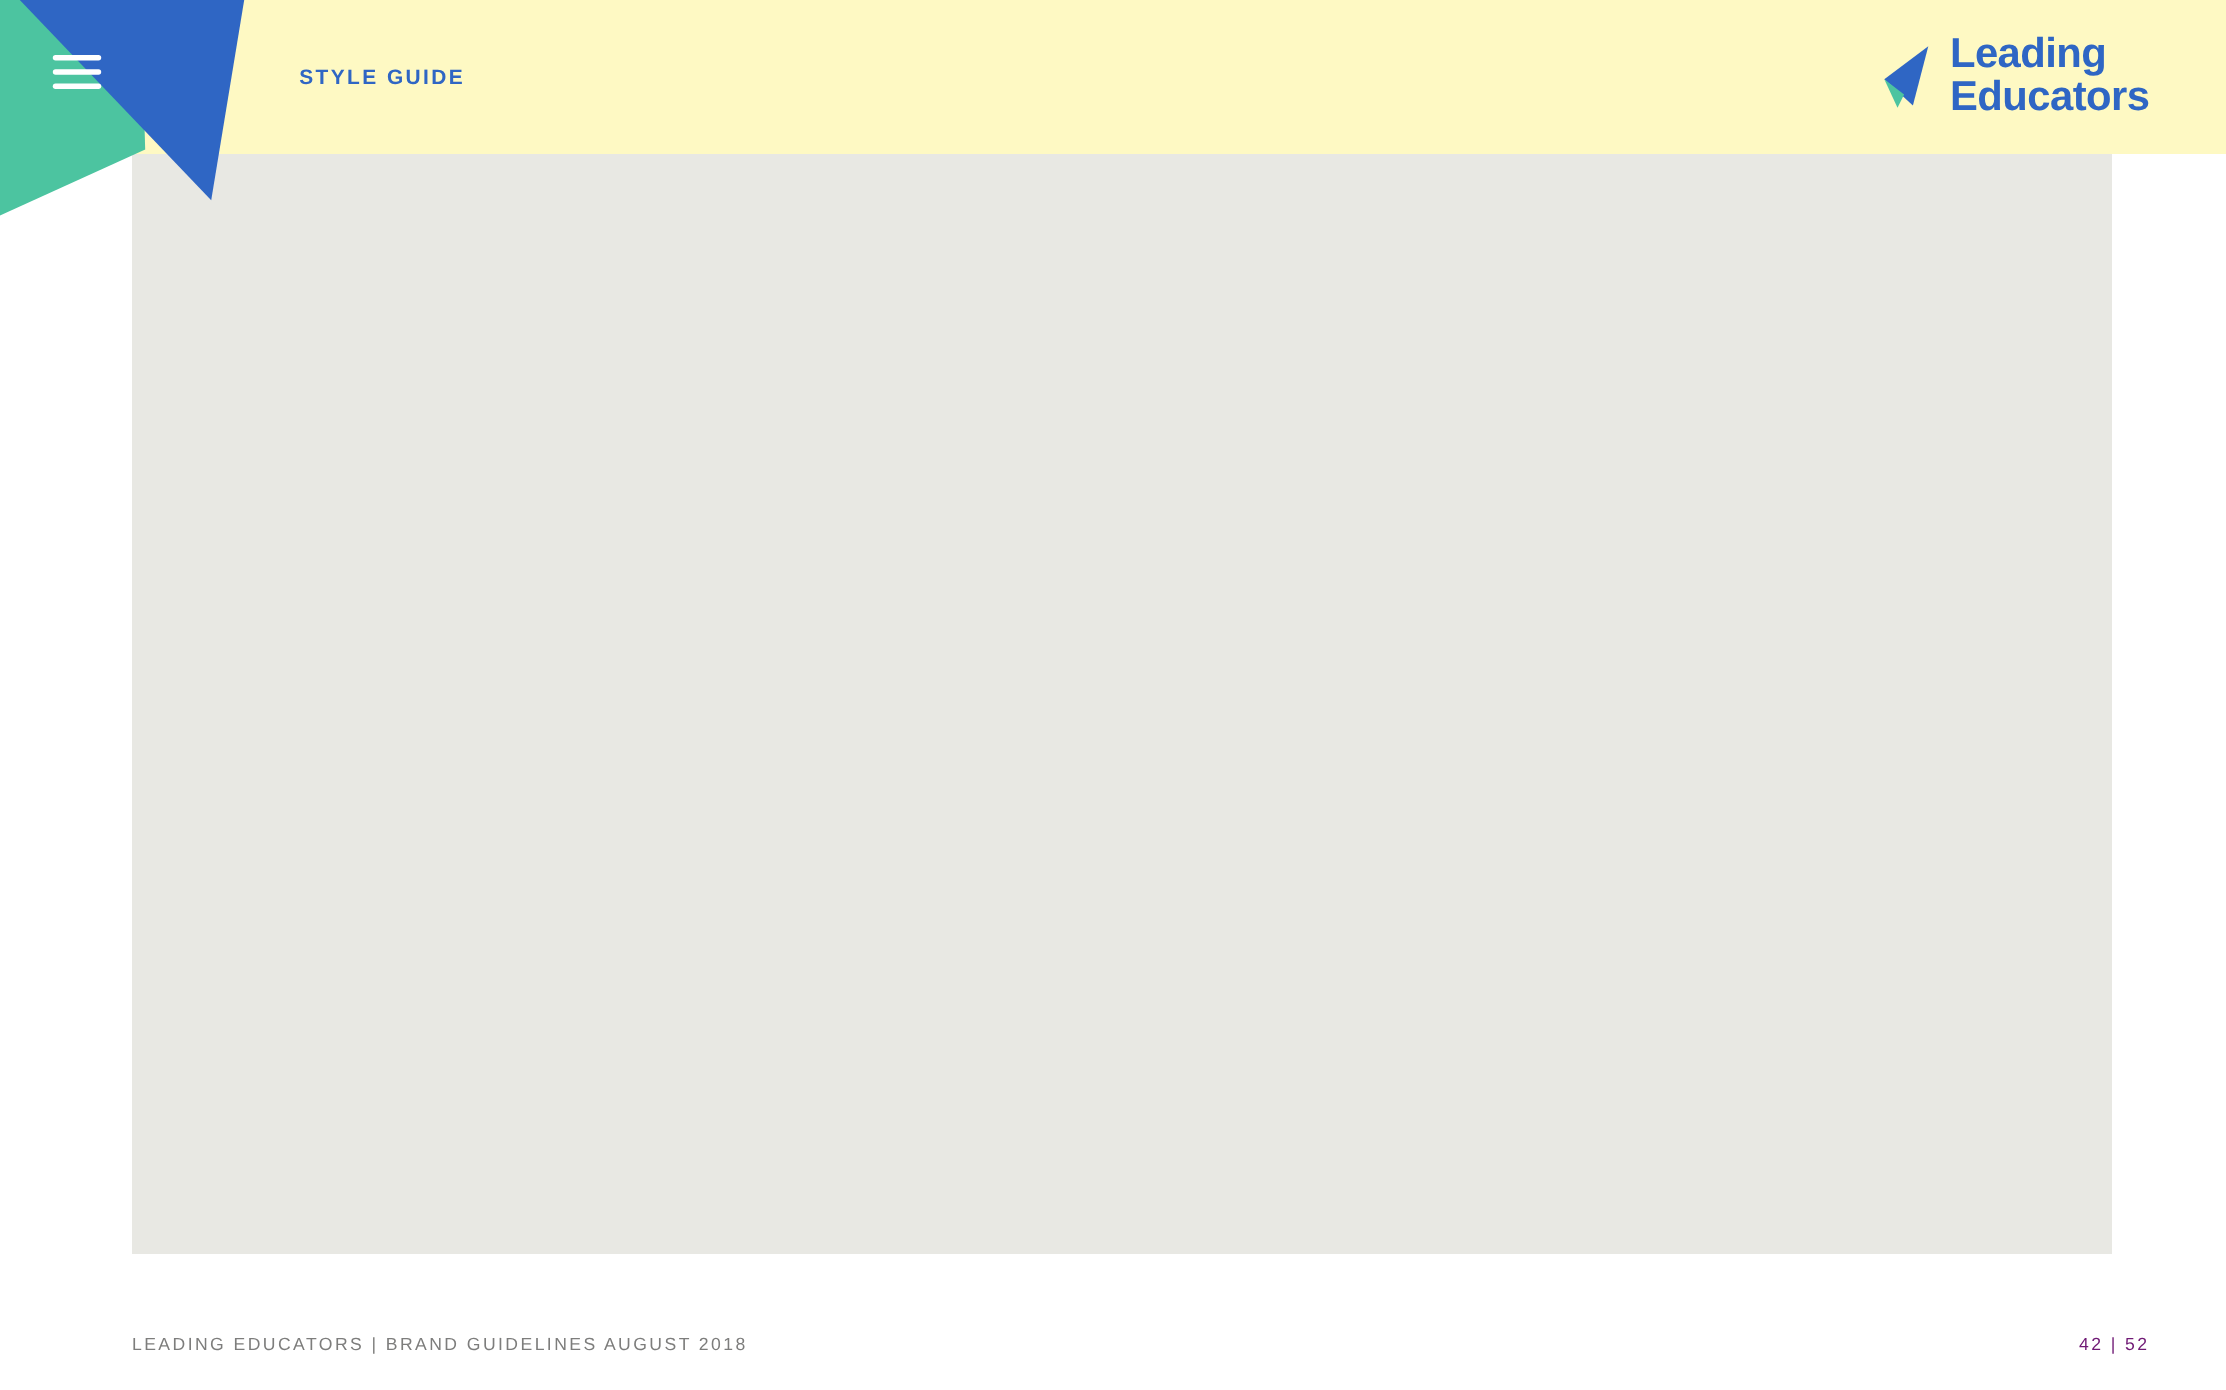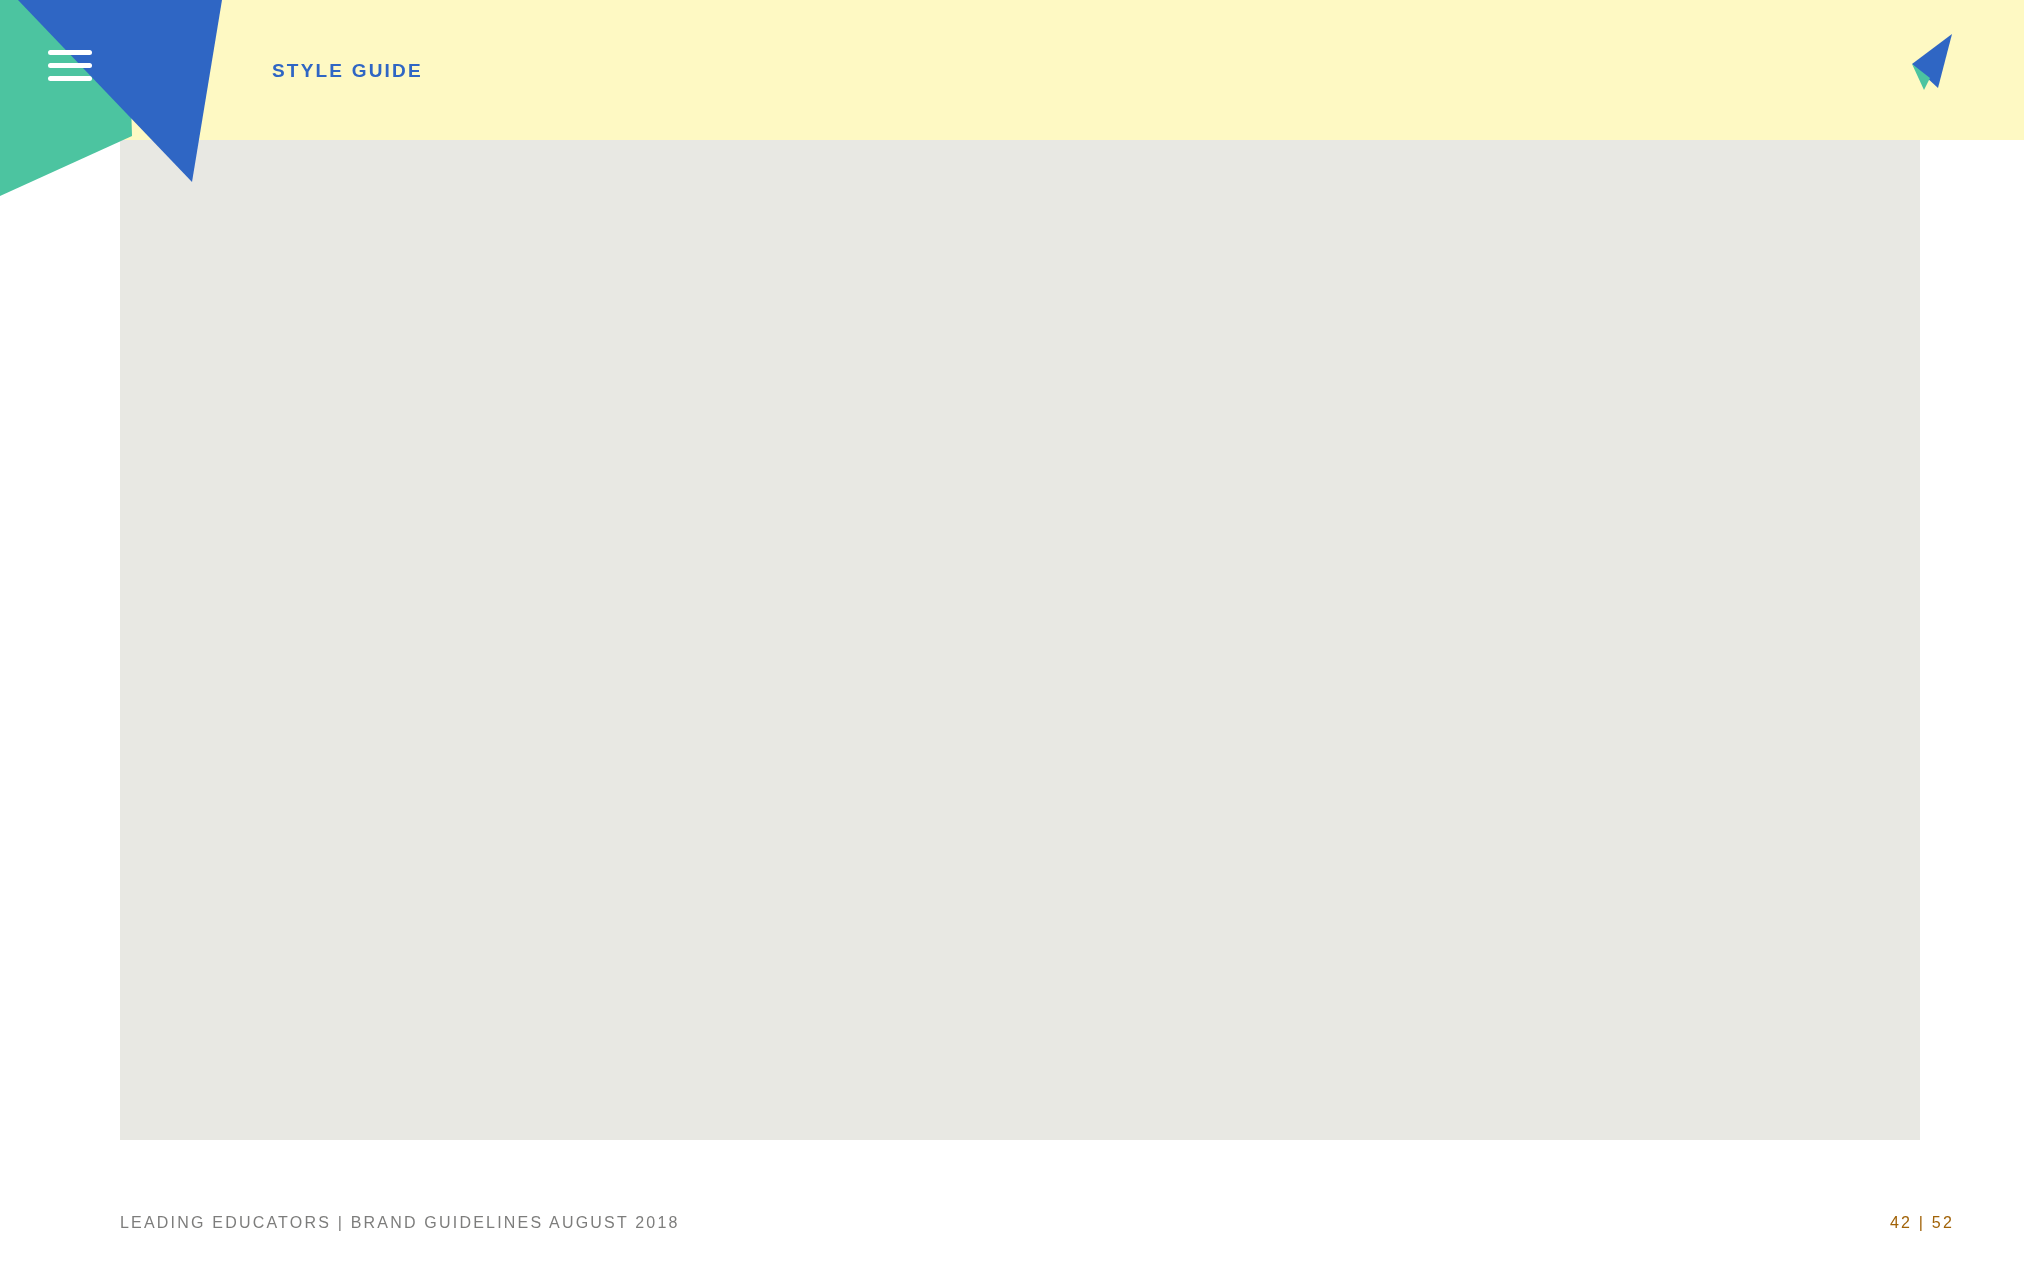--- a/index.html
+++ b/index.html
@@ -118,36 +118,40 @@
     font-size:16px; letter-spacing:2.4px; color:#76746f;
   }
 
   
   #footer-text {
     position:absolute; left:120px; top:1214px;
     font-size:16px; letter-spacing:2.2px; color:#7d7d7c;
   }
   #page-number {
     position:absolute; right:70px; top:1214px;
-    font-size:16px; letter-spacing:2.2px; color:#a16207;
+    font-size:16px; letter-spacing:2.2px; color:#701a75;
   }
 </style>
 </head>
 <body>
 
 <div id="content-canvas"></div>
 
 <div id="page-header">
   <div id="style-guide-label">STYLE GUIDE</div>
 
   <div id="brand-logo">
     <svg width="48" height="62" viewBox="0 0 48 62">
       <polygon points="46,4 6,34 32,58" fill="#2f66c4"></polygon>
       <polygon points="6,34 24,48 18,60" fill="#4cc4a0"></polygon>
     </svg>
+    <div class="logo-text">
+      <div>Leading</div>
+      <div>Educators</div>
+    </div>
   </div>
 </div>
 
 <svg id="corner-decoration" viewBox="0 0 260 250">
   <polygon points="0,0 128,0 132,136 0,196" fill="#4cc4a0"></polygon>
   <polygon points="18,0 222,0 192,182" fill="#2f66c4"></polygon>
 </svg>
 
 <div id="hamburger-menu">
   <span class="bar b1"></span>

